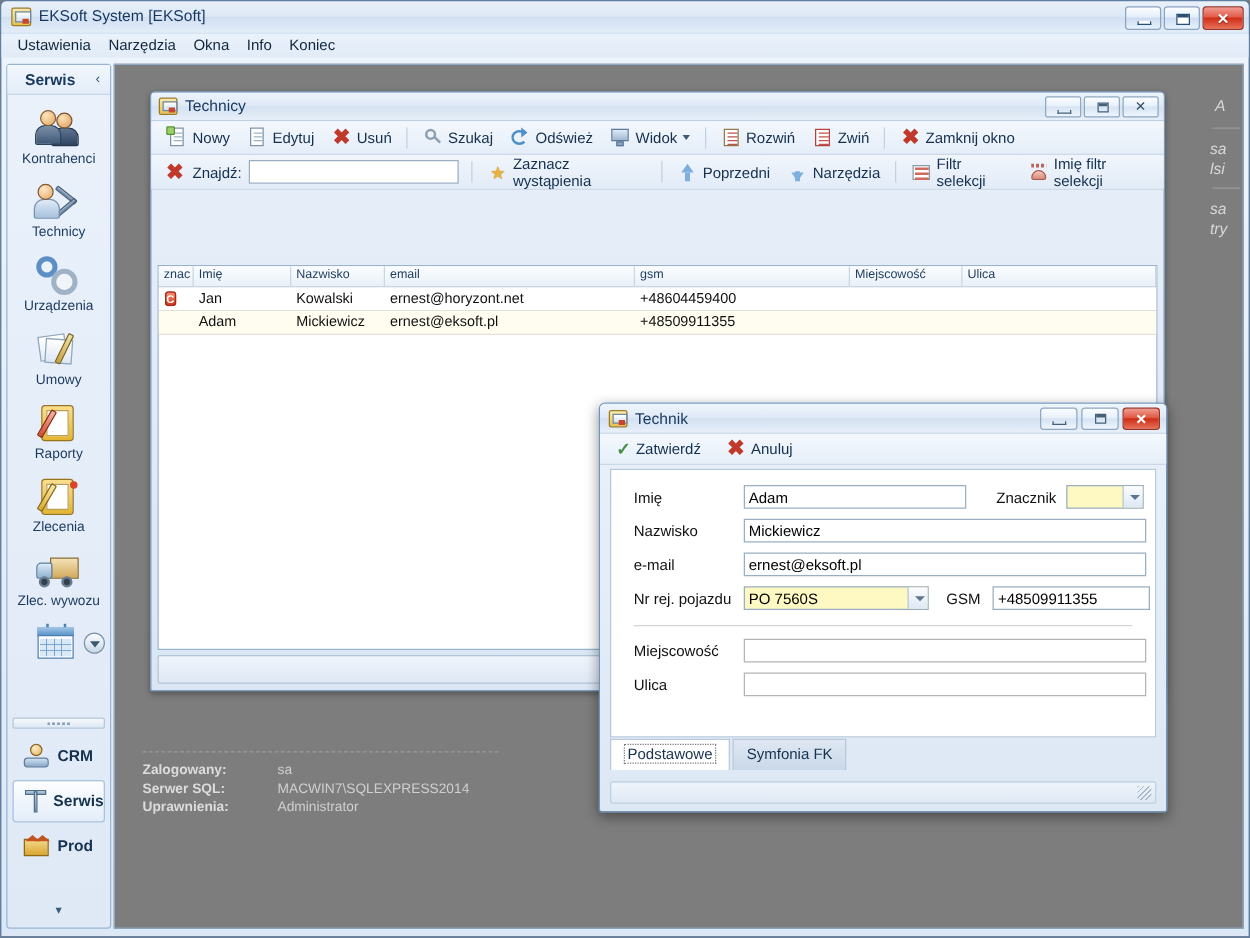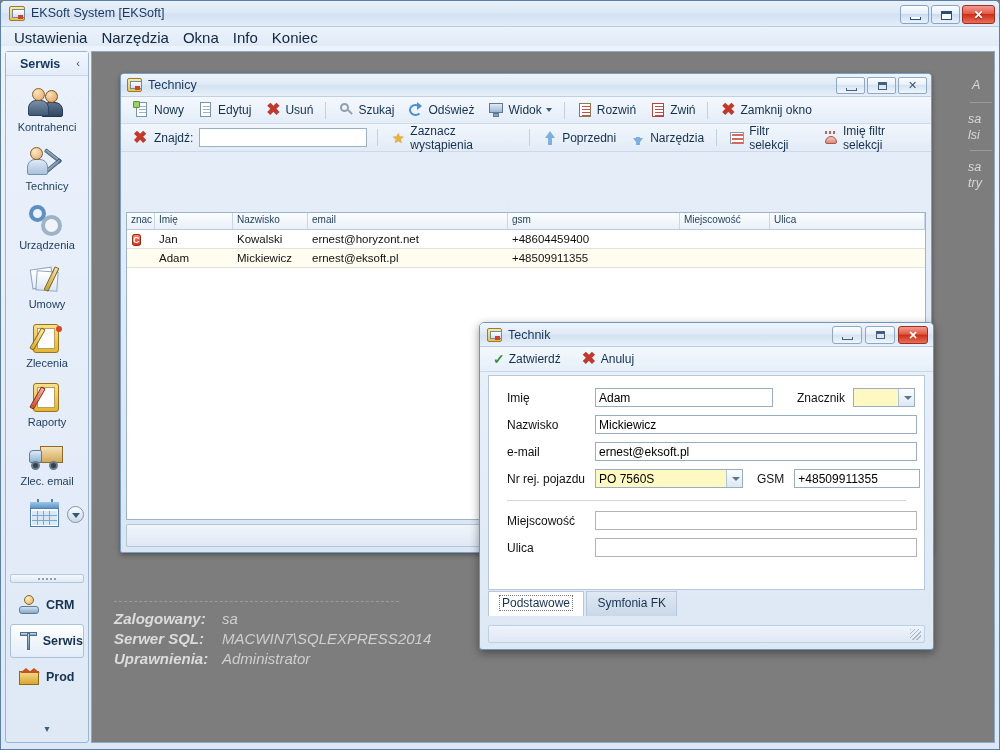--- a/index.html
+++ b/index.html
@@ -57,21 +57,21 @@
   .gl-max:before{content:"";position:absolute;left:0;top:0;right:0;height:2px;background:#2a4f76;}
   .gl-x{ position:absolute; left:0; top:0; right:0; bottom:0; color:#fff; font-size:12px; font-weight:bold;
          display:flex; align-items:center; justify-content:center; text-shadow:0 1px 1px #7d1c0c;}
 
   #menubar{
     position:absolute; left:0; top:26px; right:0; height:19px;
     background:linear-gradient(#eaf2fb,#e1ebf7);
     padding-left:6px;
   }
   #menubar .mi{
-    display:inline-block; padding:2px 7px 2px 7px; font-size:15px; color:#12263d; cursor:default;
+    display:inline-block; padding:2px 7px 2px 7px; font-size:12px; color:#12263d; cursor:default;
   }
 
   
   #sidebar{
     position:absolute; left:4px; top:50px; width:84px; bottom:6px;
     background:linear-gradient(#eaf1fb,#dfe9f6);
     border:1px solid #9ab6d4;
     border-radius:3px;
   }
   #sidebar-header{
@@ -172,21 +172,21 @@
   
   #brand{ position:absolute; left:22px; top:545px; width:400px; }
   .brand-logo{ position:relative; height:56px; }
   .chev{ position:absolute; width:0;height:0; border-top:15px solid transparent; border-bottom:15px solid transparent; border-left:14px solid #b14a3c; }
   .chev.c1{ left:0; top:8px; }
   .chev.c2{ left:13px; top:8px; border-left-color:#c0564a; }
   .chev.c3{ left:26px; top:8px; border-left-color:#cd5f53; }
   .brand-word{ position:absolute; left:42px; top:-2px; font-size:45px; font-weight:bold; color:#3e3e3e; letter-spacing:-2px; font-family:"DejaVu Sans", sans-serif;}
   .brand-sub{ position:absolute; left:68px; top:44px; font-size:10px; letter-spacing:2.5px; color:#5a5a5a; }
   .brand-rule{ margin-top:4px; height:1px; border-top:1px dashed #9b9b9b; width:285px; }
-  .infotable{ margin-top:8px; font-style:italic; color:#dcdcdc; font-size:15px; }
+  .infotable{ margin-top:8px; color:#dcdcdc; font-size:11px; }
   .infotable .row{ display:flex; margin-bottom:3px; }
   .infotable .k{ width:108px; font-weight:bold; }
   .infotable .v{ color:#cfcfcf; }
 
   
   #win-technicy{
     position:absolute; left:28px; top:21px; width:812px; height:480px;
     background:linear-gradient(#e7eff9,#dbe6f4);
     border:1px solid #7a9ec4; border-radius:4px 4px 2px 2px;
     box-shadow:0 2px 5px rgba(0,0,0,.35);
@@ -401,43 +401,43 @@
             <i class="p2"></i>
             <i class="pen"></i>
         </span>
         <span class="nlabel">Umowy</span>
       </div>
 
       <div class="navitem">
         <span class="navicon ic-clip">
           <i class="bd"></i>
             <i class="pg"></i>
+            <i class="pen red"></i>
+        </span>
+        <span class="nlabel">Raporty</span>
+      </div>
+
+      <div class="navitem">
+        <span class="navicon ic-clip">
+          <i class="bd"></i>
+            <i class="pg"></i>
             <i class="pen"></i>
             <i class="dot"></i>
         </span>
         <span class="nlabel">Zlecenia</span>
-      </div>
-
-      <div class="navitem">
-        <span class="navicon ic-clip">
-          <i class="bd"></i>
-            <i class="pg"></i>
-            <i class="pen red"></i>
-        </span>
-        <span class="nlabel">Raporty</span>
       </div>
 
       <div class="navitem">
         <span class="navicon ic-truck">
           <i class="box"></i>
             <i class="cab"></i>
             <i class="w1"></i>
             <i class="w2"></i>
         </span>
-        <span class="nlabel">Zlec. email</span>
+        <span class="nlabel">Zlec. wywozu</span>
       </div>
 
       <div class="navitem" style="position:relative;">
         <span class="navicon ic-cal">
           <i class="tk1"></i>
             <i class="tk2"></i>
             <i class="bd"></i>
             <i class="hd"></i>
             <i class="gr"></i>
         </span>

